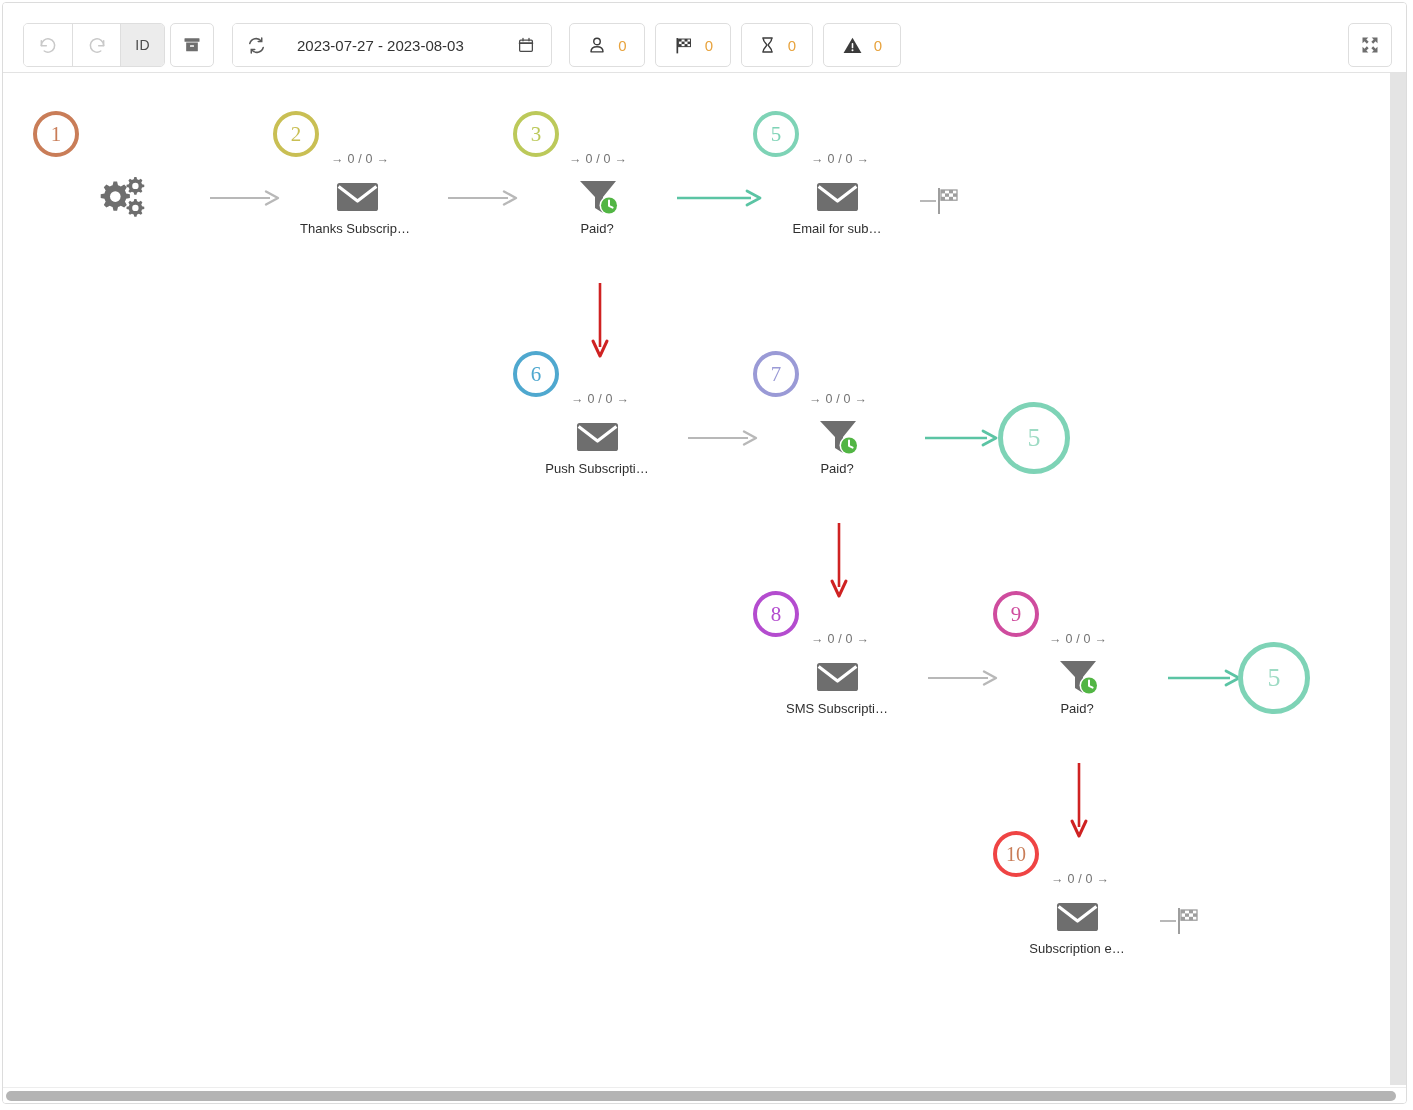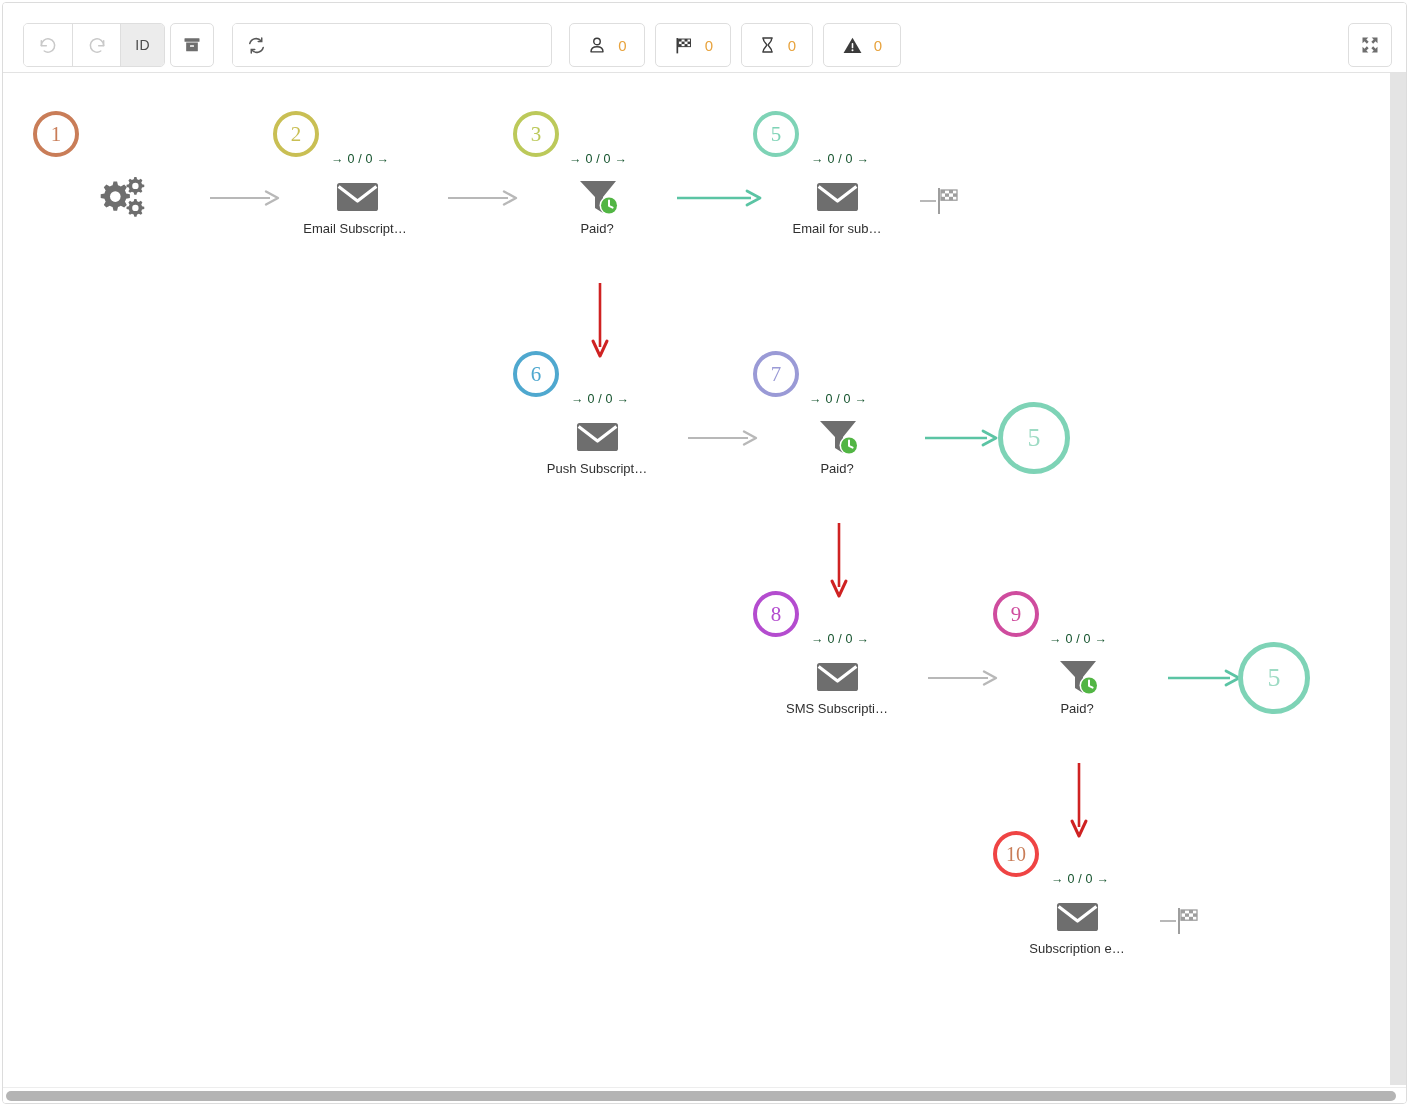--- a/index.html
+++ b/index.html
@@ -147,21 +147,21 @@
     box-sizing: border-box;
     display: flex;
     align-items: center;
     justify-content: center;
     font-family: "Liberation Serif", serif;
     background: #fff;
   }
   .node-counter {
     position: absolute;
     font-size: 12.5px;
-    color: #14532d;
+    color: #737373;
     white-space: nowrap;
     font-family: "Liberation Sans", sans-serif;
     letter-spacing: 0.2px;
   }
   .node-label {
     position: absolute;
     font-size: 13px;
     color: #2f2f2f;
     white-space: nowrap;
     font-family: "Liberation Sans", sans-serif;
@@ -217,20 +217,28 @@
       </svg>
     </div>
 
     <div class="tb-group" style="left:229px; top:20px; height:44px; width:320px;">
       <div class="tb-btn" style="width:46px;">
         <svg width="19" height="19" viewBox="0 0 24 24" fill="none" stroke="#585858" stroke-width="1.9" stroke-linecap="round">
           <path d="M3.5 9.5 A8.5 8.5 0 0 1 18 6.2"></path>
           <path d="M20.5 14.5 A8.5 8.5 0 0 1 6 17.8"></path>
           <path d="M18.6 2.4 L18.6 6.8 L14.2 6.8"></path>
           <path d="M5.4 21.6 L5.4 17.2 L9.8 17.2"></path>
+        </svg>
+      </div>
+      <div style="flex:1; display:flex; align-items:center; justify-content:space-between; padding:0 16px 0 18px; cursor:pointer;">
+        <span class="date-text">2023-07-27 - 2023-08-03</span>
+        <svg width="18" height="18" viewBox="0 0 24 24" fill="none" stroke="#4a4a4a" stroke-width="1.7" stroke-linecap="round">
+          <rect x="3.5" y="5.5" width="17" height="15" rx="1.4"></rect>
+          <path d="M3.5 9.5 L20.5 9.5" stroke-width="2.4"></path>
+          <path d="M8 3.2 L8 6.4 M16 3.2 L16 6.4"></path>
         </svg>
       </div>
     </div>
 
     <div class="counter-box" style="left:566px; top:20px; width:76px;">
       <svg width="20" height="20" viewBox="0 0 24 24" fill="none" stroke="#3b3b3b" stroke-width="1.7">
         <circle cx="12" cy="7.8" r="3.9"></circle>
         <path d="M4.8 20.2 C4.8 16.2 8 14 12 14 C16 14 19.2 16.2 19.2 20.2 Z" stroke-linejoin="round"></path>
       </svg>
       <span class="counter-val">0</span>
@@ -378,21 +386,21 @@
       <div class="node-badge" style="left:270px; top:38px; width:46px; height:46px; border:4px solid #c9bf54; color:#c9bf54; font-size:21px;">2</div>
       <div class="node-counter" style="left:328px; top:79px;">
         <span>→</span>
         <span>0 / 0</span>
         <span>→</span>
       </div>
       <svg class="node-icon" style="left:332px; top:106px;" width="45" height="36" viewBox="0 0 45 36">
         <rect x="2" y="4" width="41" height="28" rx="2.6" fill="#6e6e6e"></rect>
         <path d="M3.6 7.6 L22.5 22 L41.4 7.6" fill="none" stroke="#ffffff" stroke-width="3.2" stroke-linejoin="round"></path>
       </svg>
-      <div class="node-label" style="left:270px; top:148px; width:164px;">Email Subscript…</div>
+      <div class="node-label" style="left:270px; top:148px; width:164px;">Thanks Subscrip…</div>
     </div>
 
     <div class="node">
       <div class="node-badge" style="left:510px; top:38px; width:46px; height:46px; border:4px solid #bcc95a; color:#bcc95a; font-size:21px;">3</div>
       <div class="node-counter" style="left:566px; top:79px;">
         <span>→</span>
         <span>0 / 0</span>
         <span>→</span>
       </div>
       <svg class="node-icon" style="left:573px; top:104px;" width="48" height="42" viewBox="0 0 48 42">
@@ -422,21 +430,21 @@
       <div class="node-badge" style="left:510px; top:278px; width:46px; height:46px; border:4px solid #4fa8cf; color:#4fa8cf; font-size:21px;">6</div>
       <div class="node-counter" style="left:568px; top:319px;">
         <span>→</span>
         <span>0 / 0</span>
         <span>→</span>
       </div>
       <svg class="node-icon" style="left:572px; top:346px;" width="45" height="36" viewBox="0 0 45 36">
         <rect x="2" y="4" width="41" height="28" rx="2.6" fill="#6e6e6e"></rect>
         <path d="M3.6 7.6 L22.5 22 L41.4 7.6" fill="none" stroke="#ffffff" stroke-width="3.2" stroke-linejoin="round"></path>
       </svg>
-      <div class="node-label" style="left:510px; top:388px; width:168px;">Push Subscript…</div>
+      <div class="node-label" style="left:510px; top:388px; width:168px;">Push Subscripti…</div>
     </div>
 
     <div class="node">
       <div class="node-badge" style="left:750px; top:278px; width:46px; height:46px; border:4px solid #9a9ad6; color:#9a9ad6; font-size:21px;">7</div>
       <div class="node-counter" style="left:806px; top:319px;">
         <span>→</span>
         <span>0 / 0</span>
         <span>→</span>
       </div>
       <svg class="node-icon" style="left:813px; top:344px;" width="48" height="42" viewBox="0 0 48 42">

